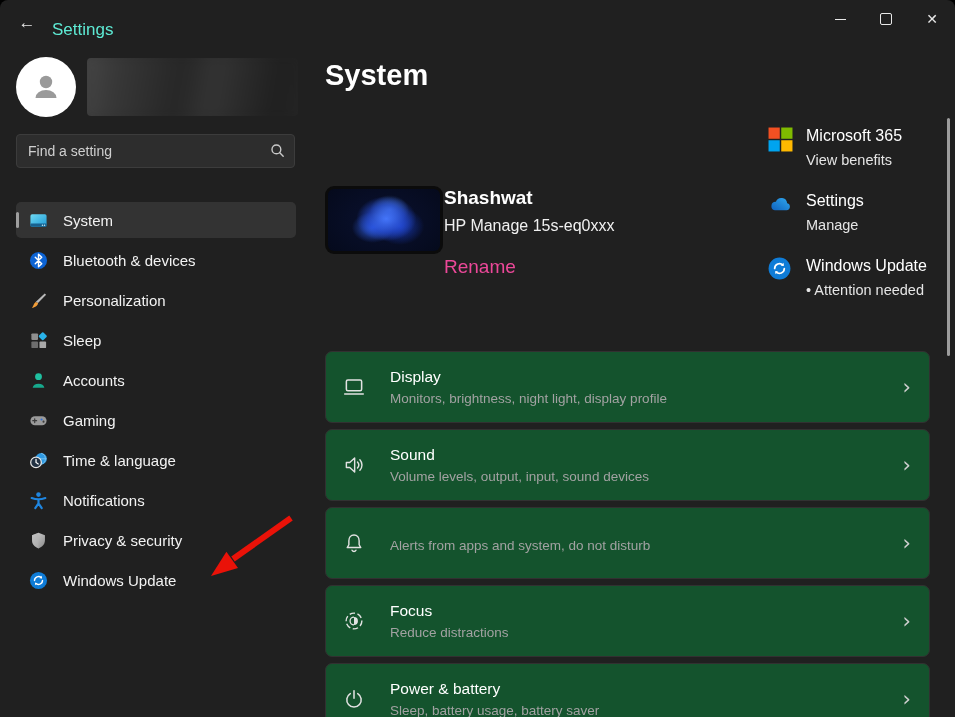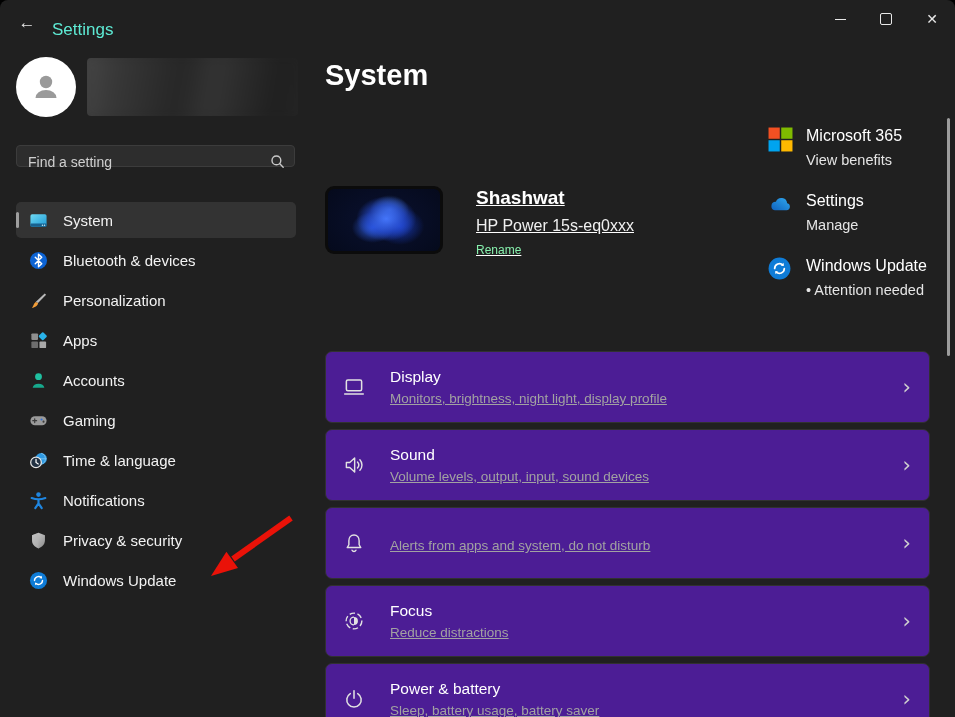--- a/index.html
+++ b/index.html
@@ -18,21 +18,21 @@
   .win-btn{width:46px;height:38px;display:flex;align-items:center;justify-content:center;
     color:#e8e8e8;font-size:14px;cursor:pointer;}
   .max-glyph{width:10px;height:10px;border:1px solid #e8e8e8;border-radius:2px;}
   .min-glyph{width:11px;height:1px;background:#e8e8e8;}
   
   .avatar{position:absolute;left:16px;top:57px;width:60px;height:60px;border-radius:50%;background:#fff;
     display:flex;align-items:center;justify-content:center;}
   .blur-name{position:absolute;left:87px;top:58px;width:211px;height:58px;border-radius:4px;overflow:hidden;}
   .blur-name .blob{position:absolute;inset:-12px;filter:blur(9px);
     background:linear-gradient(100deg,#4b4b4b 0%,#383838 18%,#262626 45%,#343434 58%,#1f1f1f 85%,#282828 100%);}
-  .searchbox{position:absolute;left:16px;top:145px;width:279px;height:22px;background:#2d2d2d;
+  .searchbox{position:absolute;left:16px;top:134px;width:279px;height:34px;background:#2d2d2d;
     border:1px solid #3c3c3c;border-radius:4px;box-sizing:border-box;}
   .searchbox .ph{position:absolute;left:11px;top:8px;font-size:14px;color:#cfcfcf;}
   .searchbox .mag{position:absolute;right:9px;top:8px;}
   .nav{position:absolute;left:16px;top:202px;width:280px;}
   .nav-item{position:relative;height:36px;margin-bottom:4px;border-radius:5px;display:flex;
     align-items:center;padding:0 0 0 13px;gap:15px;cursor:pointer;box-sizing:border-box;}
   .nav-item.selected{background:#333333;}
   .nav-item.selected::before{content:"";position:absolute;left:0;top:10px;width:3px;height:16px;
     border-radius:2px;background:#9e9e9e;}
   .nav-item .nicon{width:19px;height:19px;flex:none;display:flex;}
@@ -41,36 +41,36 @@
   .page-title{position:absolute;left:325px;top:59px;font-size:29px;font-weight:700;color:#fff;}
   .thumb{position:absolute;left:325px;top:186px;width:118px;height:68px;background:#0b0b0b;
     border-radius:9px;padding:3px;box-sizing:border-box;}
   .thumb .screen{width:100%;height:100%;border-radius:6px;position:relative;overflow:hidden;
     background:
       radial-gradient(40px 30px at 52% 48%, rgba(70,120,255,.95), rgba(40,80,220,.65) 45%, rgba(10,20,70,0) 75%),
       radial-gradient(30px 22px at 40% 62%, rgba(50,100,240,.9), rgba(20,50,160,0) 70%),
       radial-gradient(34px 26px at 64% 60%, rgba(25,60,190,.9), rgba(10,25,90,0) 72%),
       radial-gradient(26px 20px at 55% 34%, rgba(90,150,255,.8), rgba(10,25,90,0) 75%),
       radial-gradient(120px 80px at 50% 50%, #0a1130 0%, #050a1c 60%, #02040c 100%);}
-  .dev-info{position:absolute;left:476px;top:187px;text-decoration:underline;}
+  .dev-info{position:absolute;left:444px;top:187px;}
   .dev-name{font-size:19px;font-weight:700;}
   .dev-model{font-size:16px;margin-top:8px;color:#f0f0f0;}
-  .dev-rename{font-size:12px;margin-top:8px;color:#86efac;cursor:pointer;}
+  .dev-rename{font-size:19px;margin-top:21px;color:#ec4899;cursor:pointer;}
   .quick{position:absolute;left:768px;top:126px;width:192px;}
   .q-item{position:relative;display:flex;gap:13px;margin-bottom:22px;cursor:pointer;}
   .q-icon{width:25px;height:25px;flex:none;margin-top:1px;display:flex;}
   .q-title{font-size:16px;font-weight:400;line-height:19px;white-space:nowrap;}
   .q-sub{font-size:14.5px;color:#e5e5e5;line-height:17px;margin-top:7px;white-space:nowrap;}
   
   .cards{position:absolute;left:325px;top:351px;width:605px;}
-  .card{position:relative;height:72px;margin-bottom:6px;background:#4c1d95;border:1px solid #313131;
+  .card{position:relative;height:72px;margin-bottom:6px;background:#14532d;border:1px solid #313131;
     border-radius:7px;display:flex;align-items:center;box-sizing:border-box;cursor:pointer;}
   .card .cicon{width:24px;height:24px;margin:0 24px 0 16px;flex:none;display:flex;}
   .card .ctitle{font-size:15.5px;color:#fff;}
-  .card .csub{font-size:13.5px;color:#a2a2a2;margin-top:5px;text-decoration:underline;}
+  .card .csub{font-size:13.5px;color:#a2a2a2;margin-top:5px;}
   .card .chev{position:absolute;right:18px;top:50%;transform:translateY(-50%);font-size:21px;
     color:#cfcfcf;font-family:"DejaVu Sans",sans-serif;}
   
   .scroll-thumb{position:absolute;left:947px;top:118px;width:3px;height:238px;background:#9d9d9d;border-radius:2px;cursor:pointer;}
   .annot{position:absolute;left:0;top:0;width:955px;height:717px;pointer-events:none;z-index:50;}
 </style>
 </head>
 <body>
 
 <div class="window">
@@ -154,21 +154,21 @@
 
     <div class="nav-item">
       <span class="nicon">
         <svg viewBox="0 0 20 20" width="19" height="19">
           <rect x="2.5" y="2.5" width="7" height="7" rx="1" fill="#8f8f8f"></rect>
           <rect x="2.5" y="11" width="7" height="7" rx="1" fill="#6e6e6e"></rect>
           <rect x="11" y="11" width="7" height="7" rx="1" fill="#a9a9a9"></rect>
           <rect x="11.2" y="2.2" width="6.6" height="6.6" rx="1" fill="#29b3ea" transform="rotate(45 14.5 5.5)"></rect>
         </svg>
       </span>
-      <span class="nlabel">Apps</span>
+      <span class="nlabel">Sleep</span>
     </div>
 
     <div class="nav-item">
       <span class="nicon">
         <svg viewBox="0 0 20 20" width="19" height="19">
           <circle cx="10" cy="6" r="3.6" fill="#1fc0a0"></circle>
           <path d="M3.8 17.5 a6.3 5 0 0 1 12.4 0 z" fill="#17a98d"></path>
         </svg>
       </span>
       <span class="nlabel">Accounts</span>
@@ -239,21 +239,21 @@
     </div>
   </div>
 
   <div class="page-title">System</div>
 
   <div class="thumb">
       <div class="screen"></div>
     </div>
   <div class="dev-info">
     <div class="dev-name">Shashwat</div>
-    <div class="dev-model">HP Power 15s-eq0xxx</div>
+    <div class="dev-model">HP Manage 15s-eq0xxx</div>
     <div class="dev-rename">Rename</div>
   </div>
 
   <div class="quick">
     <div class="q-item">
       <span class="q-icon">
         <svg viewBox="0 0 24 24" width="25" height="25">
           <rect x="0.5" y="0.5" width="10.8" height="10.8" fill="#f25022"></rect>
           <rect x="12.7" y="0.5" width="10.8" height="10.8" fill="#7fba00"></rect>
           <rect x="0.5" y="12.7" width="10.8" height="10.8" fill="#00a4ef"></rect>

